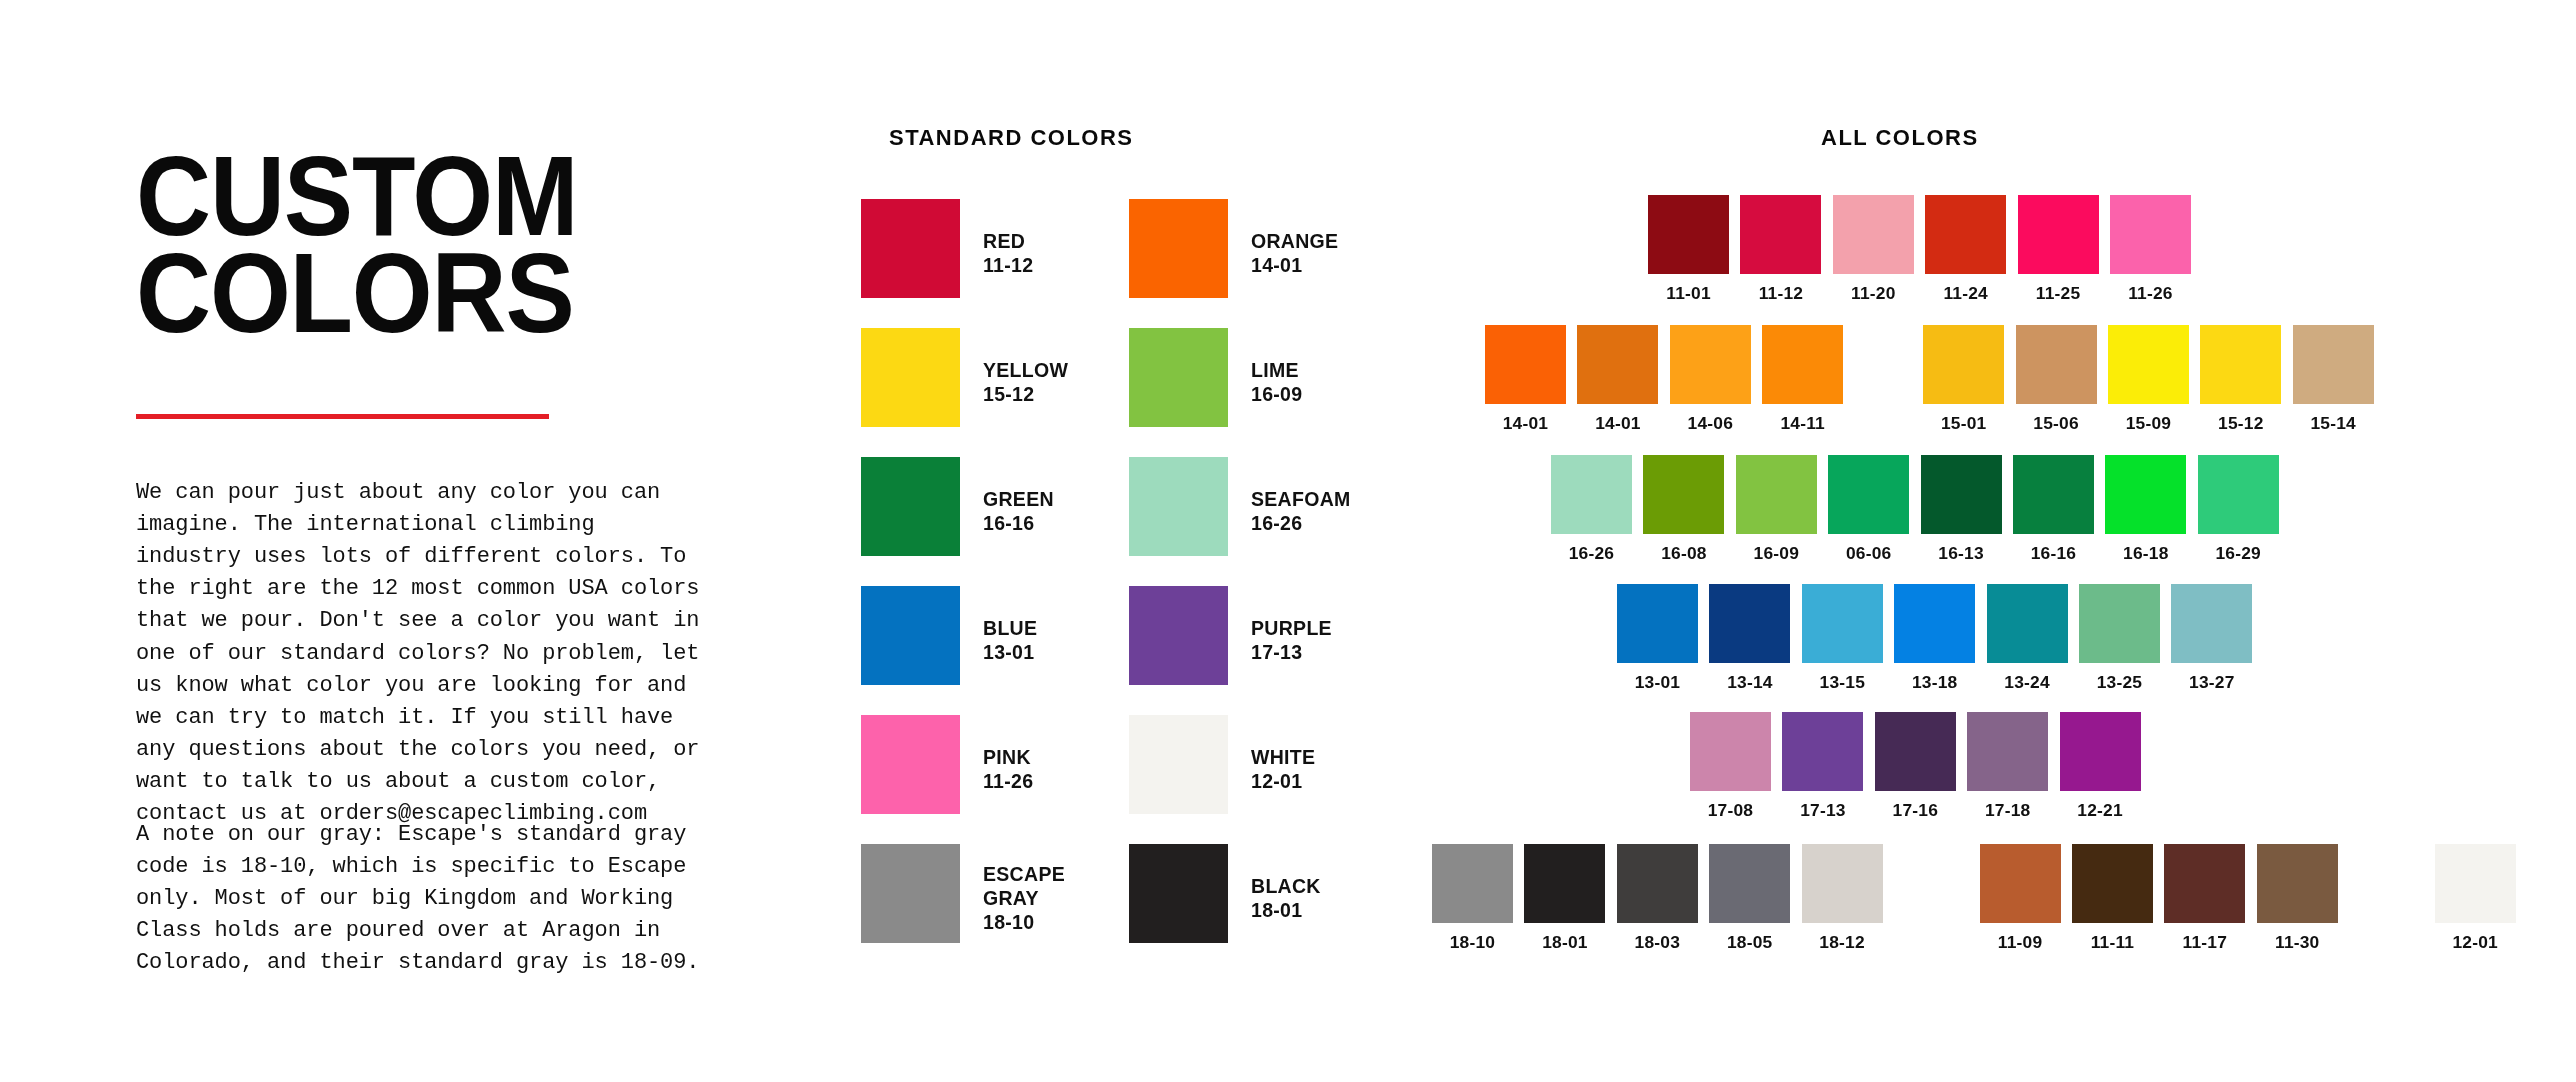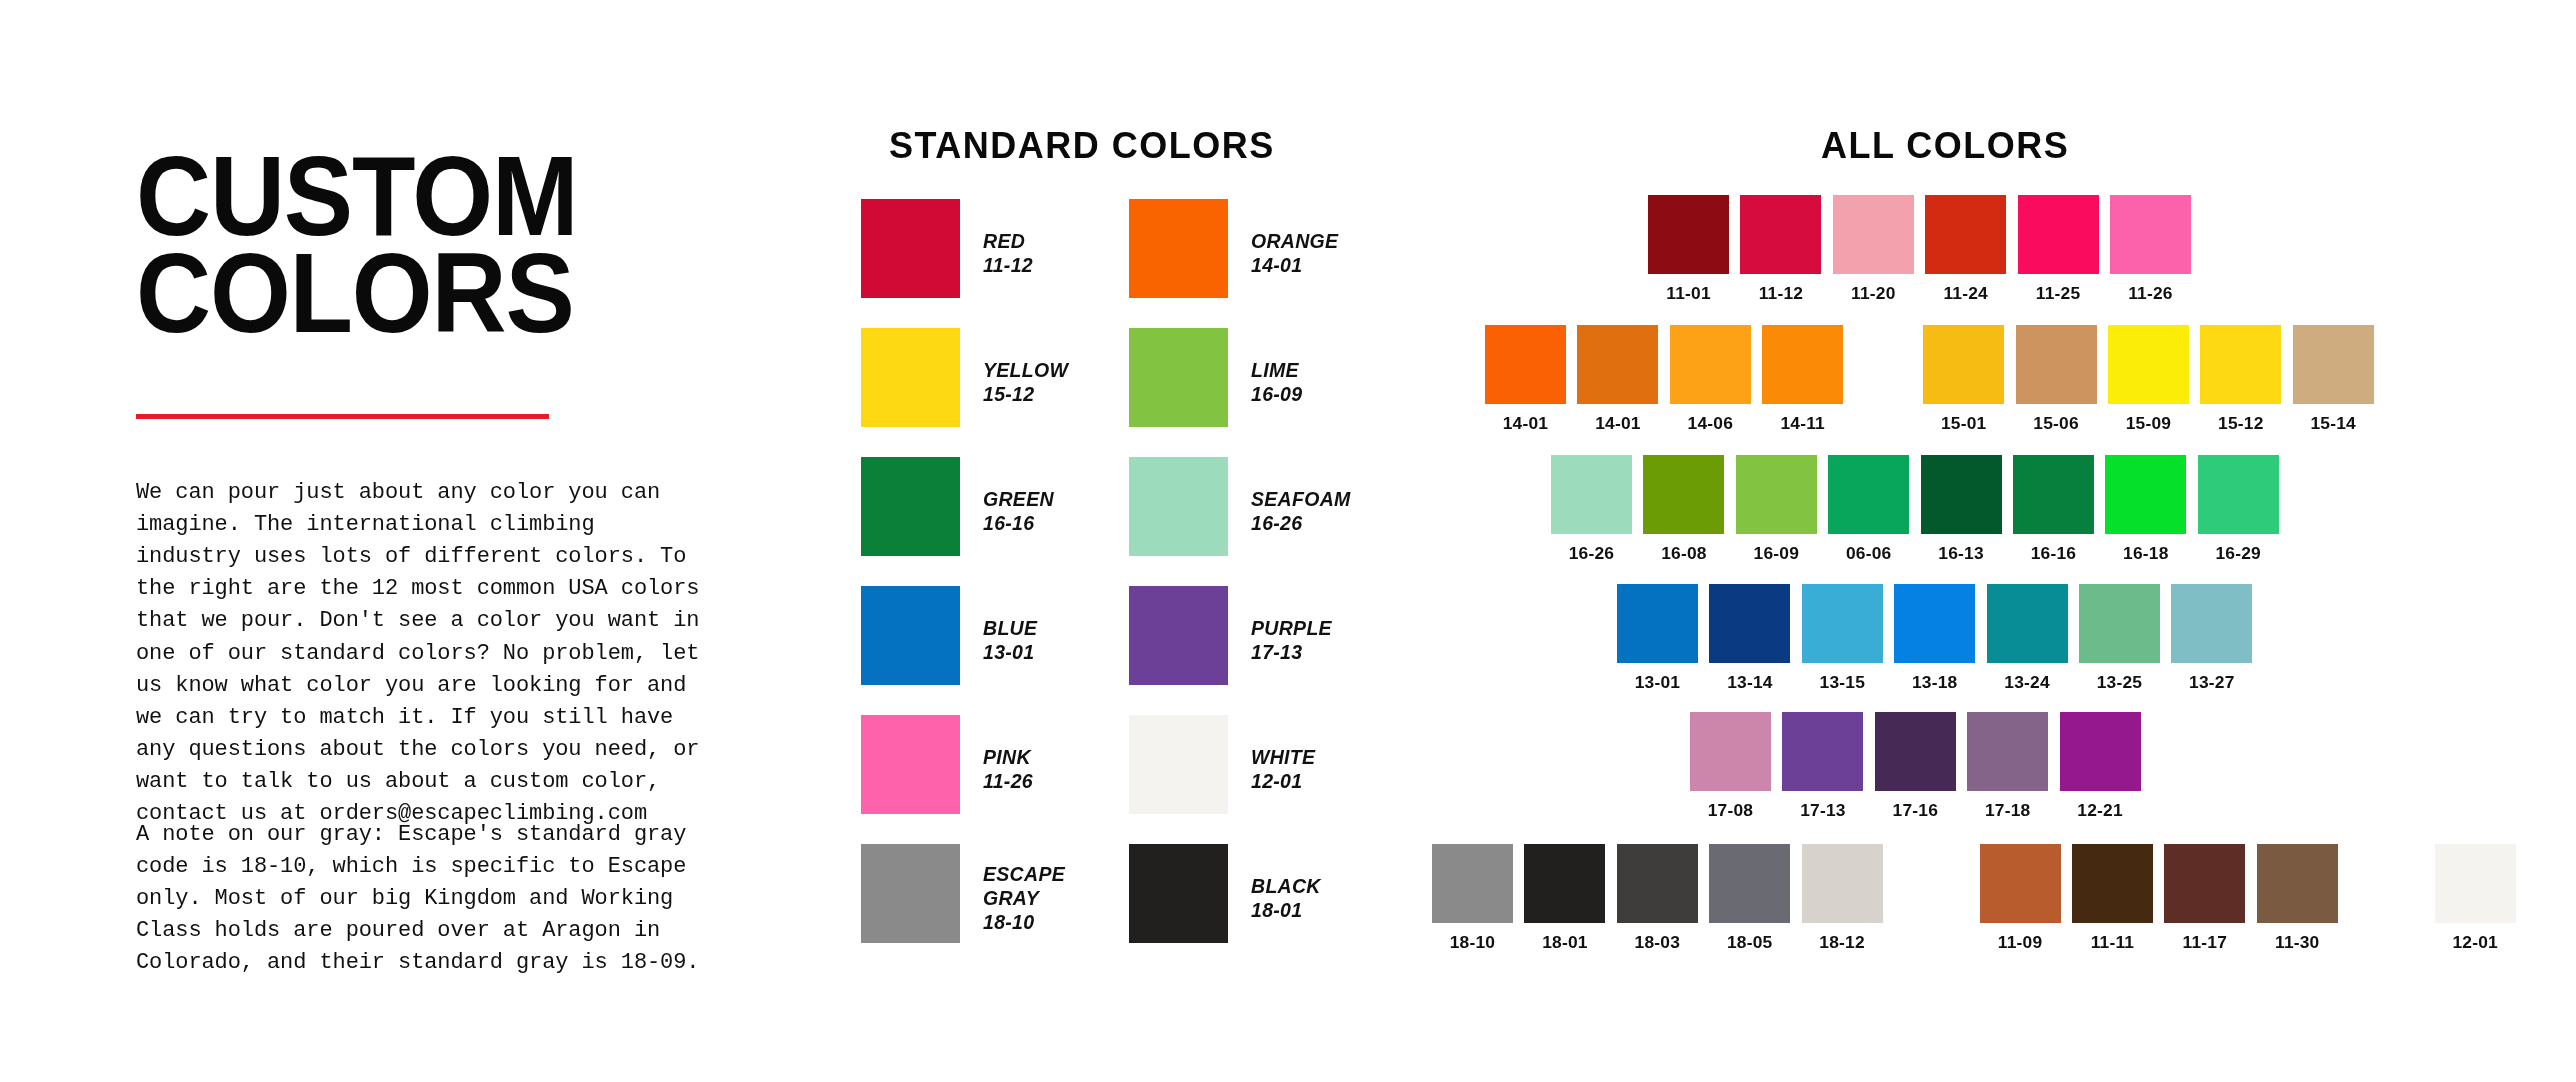--- a/index.html
+++ b/index.html
@@ -53,21 +53,21 @@
     letter-spacing: -0.1px;
     font-family: Liberation Mono, monospace;
   }
   #paragraph-intro { top: 307px; }
   #paragraph-gray  { top: 649px; }
 
   
   .section-heading {
     position: absolute;
     font-weight: 700;
-    font-size: 36px;
+    font-size: 22px;
     letter-spacing: 1.5px;
     color: #0a0a0a;
     white-space: nowrap;
   }
   #standard-colors-heading {
     left: 889px;
     top: 125px;
   }
   #all-colors-heading {
     left: 1821px;
@@ -94,21 +94,20 @@
   }
   .standard-label {
     margin-left: 23px;
     margin-top: 31px;
     font-weight: 700;
     font-size: 19.5px;
     line-height: 1.22;
     letter-spacing: 0.3px;
     color: #111111;
     white-space: pre-line;
-    font-style: italic;
   }
   .standard-label.tall { margin-top: 19px; }
 
   
   #all-colors-panel {
     position: absolute;
     left: 0;
     top: 0;
     width: 2196px;
     height: 1082px;

